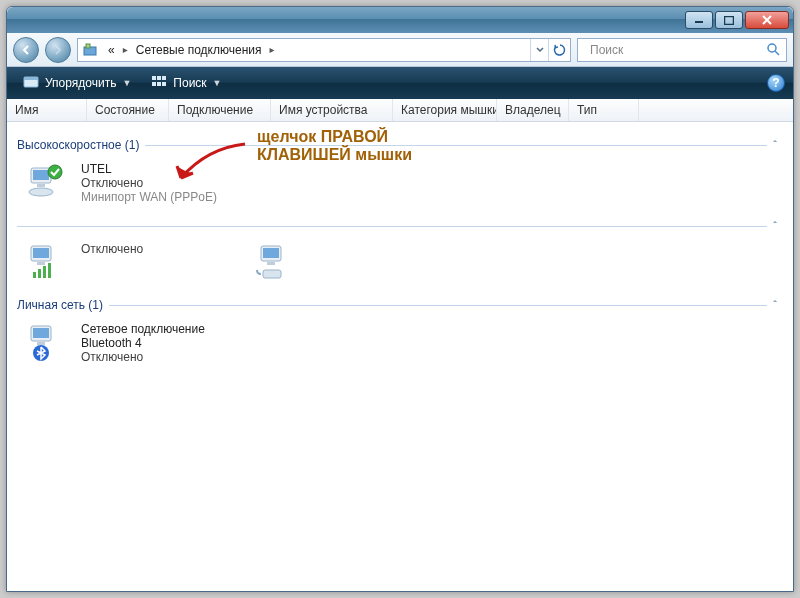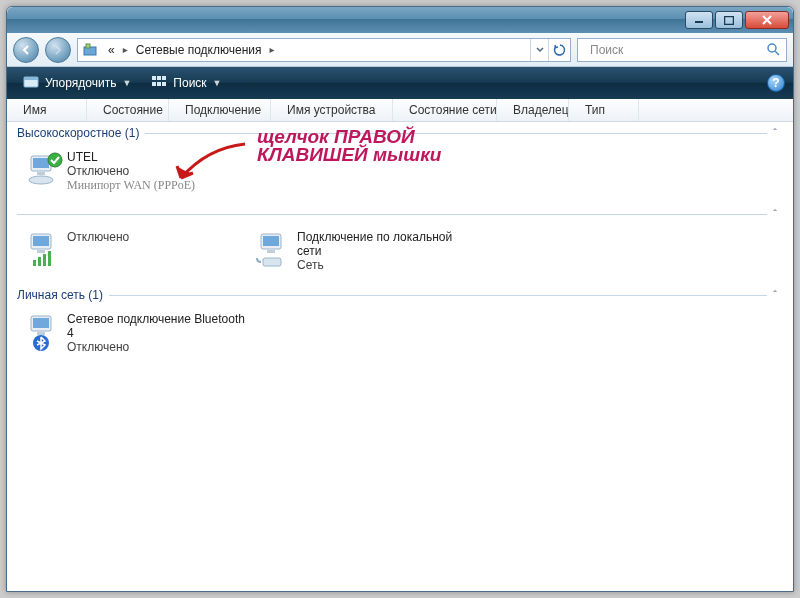--- a/index.html
+++ b/index.html
@@ -27,38 +27,38 @@
 
   
   .toolbar { height: 32px; background: linear-gradient(#2a5270, #173b53 48%, #0d2d42 50%, #173b53); display:flex; align-items:center; padding:0 8px; gap:4px; color:#fff; font-size:12px;}
   .tbtn { display:flex; align-items:center; gap:6px; padding:4px 8px; border-radius:3px;}
   .tbtn .caret { font-size:9px; opacity:.8;}
   .tool-spacer{flex:1;}
   .help-btn { width:18px;height:18px;border-radius:50%;background:radial-gradient(circle at 35% 30%,#a8d8f8,#2a7fd4);border:1px solid #1a5fa8;display:flex;align-items:center;justify-content:center;color:#fff;font-size:12px;font-weight:bold;}
 
   
   .colheaders { height:23px; background:linear-gradient(#fdfdfe,#eef2f7); border-bottom:1px solid #d0d8e2; display:flex; font-size:12px; color:#333;}
-  .col { padding:4px 16px; border-right:1px solid #e0e6ee; white-space:nowrap; overflow:hidden;}
-
-  
-  .content { flex:1; overflow:auto; background:#fff; padding:2px 0; font-size:12px; position:relative;}
+  .col { padding:4px 8px; border-right:1px solid #e0e6ee; white-space:nowrap; overflow:hidden;}
+
+  
+  .content { flex:1; overflow:auto; background:#fff; padding:14px 0; font-size:12px; position:relative;}
   .group-header { display:flex; align-items:center; padding:2px 10px; color:#1a3e7a; cursor:default;}
   .group-header .gh-text { margin-right:6px;}
   .group-header .gh-line { flex:1; height:1px; background:#c4d5ea;}
   .group-header .gh-chev { width:16px; text-align:center; color:#4a6a9a; font-size:11px;}
   .items-row { display:flex; flex-wrap:wrap; padding:4px 14px 10px;}
-  .item { width:230px; display:flex; gap:2px; padding:4px 4px;}
+  .item { width:230px; display:flex; gap:16px; padding:4px 4px;}
   .icon-box { width:40px; height:40px; position:relative; flex-shrink:0; display:flex;align-items:center;justify-content:center;}
   .item-text { display:flex; flex-direction:column; line-height:14px;}
   .item-text .name { color:#222;}
   .item-text .l2 { color:#404040;}
-  .item-text .l3 { color:#888;font-family:Liberation Serif, serif;}
-
-  
-  .annot { position:absolute; color:#be185d; font-family: "Comic Sans MS", cursive; font-style:italic; font-weight:bold; font-size:19px; line-height:18px; pointer-events:none;}
+  .item-text .l3 { color:#888;}
+
+  
+  .annot { position:absolute; color:#a16207; font-family: "Comic Sans MS", cursive; font-weight:bold; font-size:16px; line-height:18px; pointer-events:none;}
   .arrow { position:absolute; pointer-events:none;}
 
   
   .content::-webkit-scrollbar{width:16px;} 
 </style>
 </head>
 <body>
 
 <div class="window">
 
@@ -153,21 +153,21 @@
     </div>
     <div class="tool-spacer"></div>
     <div class="help-btn">?</div>
   </div>
 
   <div class="colheaders">
     <div class="col" style="width:80px">Имя</div>
     <div class="col" style="width:82px">Состояние</div>
     <div class="col" style="width:102px">Подключение</div>
     <div class="col" style="width:122px">Имя устройства</div>
-    <div class="col" style="width:104px">Состояние сети</div>
+    <div class="col" style="width:104px">Категория мышки</div>
     <div class="col" style="width:72px">Владелец</div>
     <div class="col" style="width:70px">Тип</div>
   </div>
 
   <div class="content">
 
     <div class="group-header">
       <span class="gh-text">Высокоскоростное (1)</span>
       <span class="gh-line"></span>
       <span class="gh-chev">ˆ</span>
@@ -215,24 +215,20 @@
       </div>
       <div class="item">
         <div class="icon-box">
           <svg width="40" height="40">
             <rect x="6" y="4" width="20" height="15" rx="2" fill="#e8eef4" stroke="#9ab4ca"></rect>
             <rect x="8" y="6" width="16" height="10" fill="#6fa8dc"></rect>
             <rect x="12" y="20" width="8" height="3" fill="#c0cedc"></rect>
             <rect x="8" y="28" width="18" height="8" rx="2" fill="#d8e4ee" stroke="#9ab4ca"></rect>
             <path d="M6 32 Q2 32 2 28" stroke="#8aa8c0" stroke-width="2" fill="none"></path>
           </svg>
-        </div>
-        <div class="item-text">
-          <span class="name">Подключение по локальной сети</span>
-          <span class="l2">Сеть</span>
         </div>
       </div>
     </div>
 
     <div class="group-header">
       <span class="gh-text">Личная сеть (1)</span>
       <span class="gh-line"></span>
       <span class="gh-chev">ˆ</span>
     </div>
     <div class="items-row">

